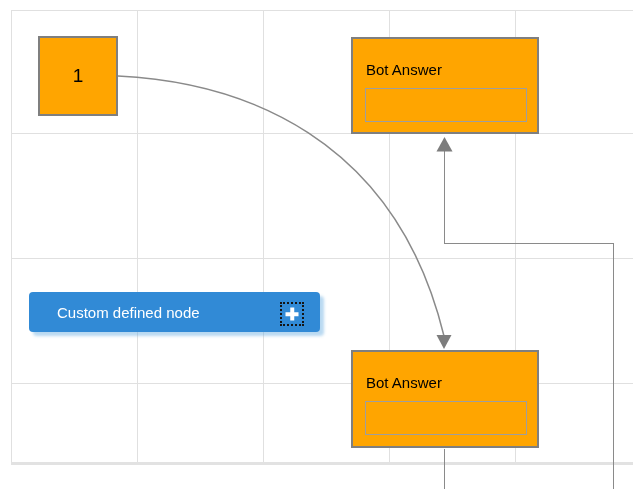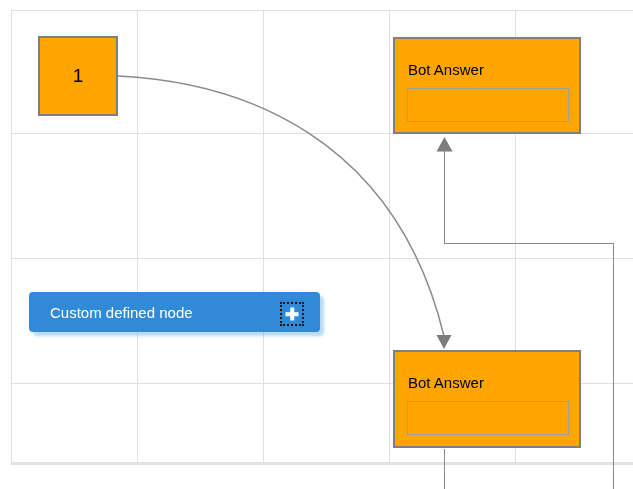--- a/index.html
+++ b/index.html
@@ -21,38 +21,37 @@
   .node{position:absolute;box-sizing:border-box;}
   .square-node{
     background:var(--node-orange-fill,#ffa500);
     border:2px solid var(--node-border-color,#7f7f7f);
     display:flex;align-items:center;justify-content:center;
     font-size:19px;color:var(--node-text-dark,#000);
   }
   .bot-node{
     background:var(--node-orange-fill,#ffa500);
     border:2px solid var(--node-border-color,#7f7f7f);
-    margin-left:42px;
   }
   .bot-title{
     position:absolute;left:13px;top:22px;
     font-size:15px;color:var(--node-text-dark,#000);
     white-space:nowrap;
   }
   .bot-input{
     position:absolute;left:12px;top:49px;width:162px;height:34px;
     border:1px solid var(--inner-box-border-color,#9e9e9e);
     box-sizing:border-box;
   }
   .custom-node{
     background:var(--node-blue-fill,#318ad6);
     border-radius:4px;
     color:var(--node-text-light,#fff);
     display:flex;align-items:center;
-    padding-left:21px;
+    padding-left:28px;
     font-size:15px;
     box-shadow:4px 4px 3px var(--node-blue-shadow,rgba(100,170,225,.45));
   }
   .plus-btn{
     position:absolute;right:16px;top:10px;
     width:24px;height:24px;
     border:2px dotted #151515;
     box-sizing:border-box;
     cursor:pointer;
   }

